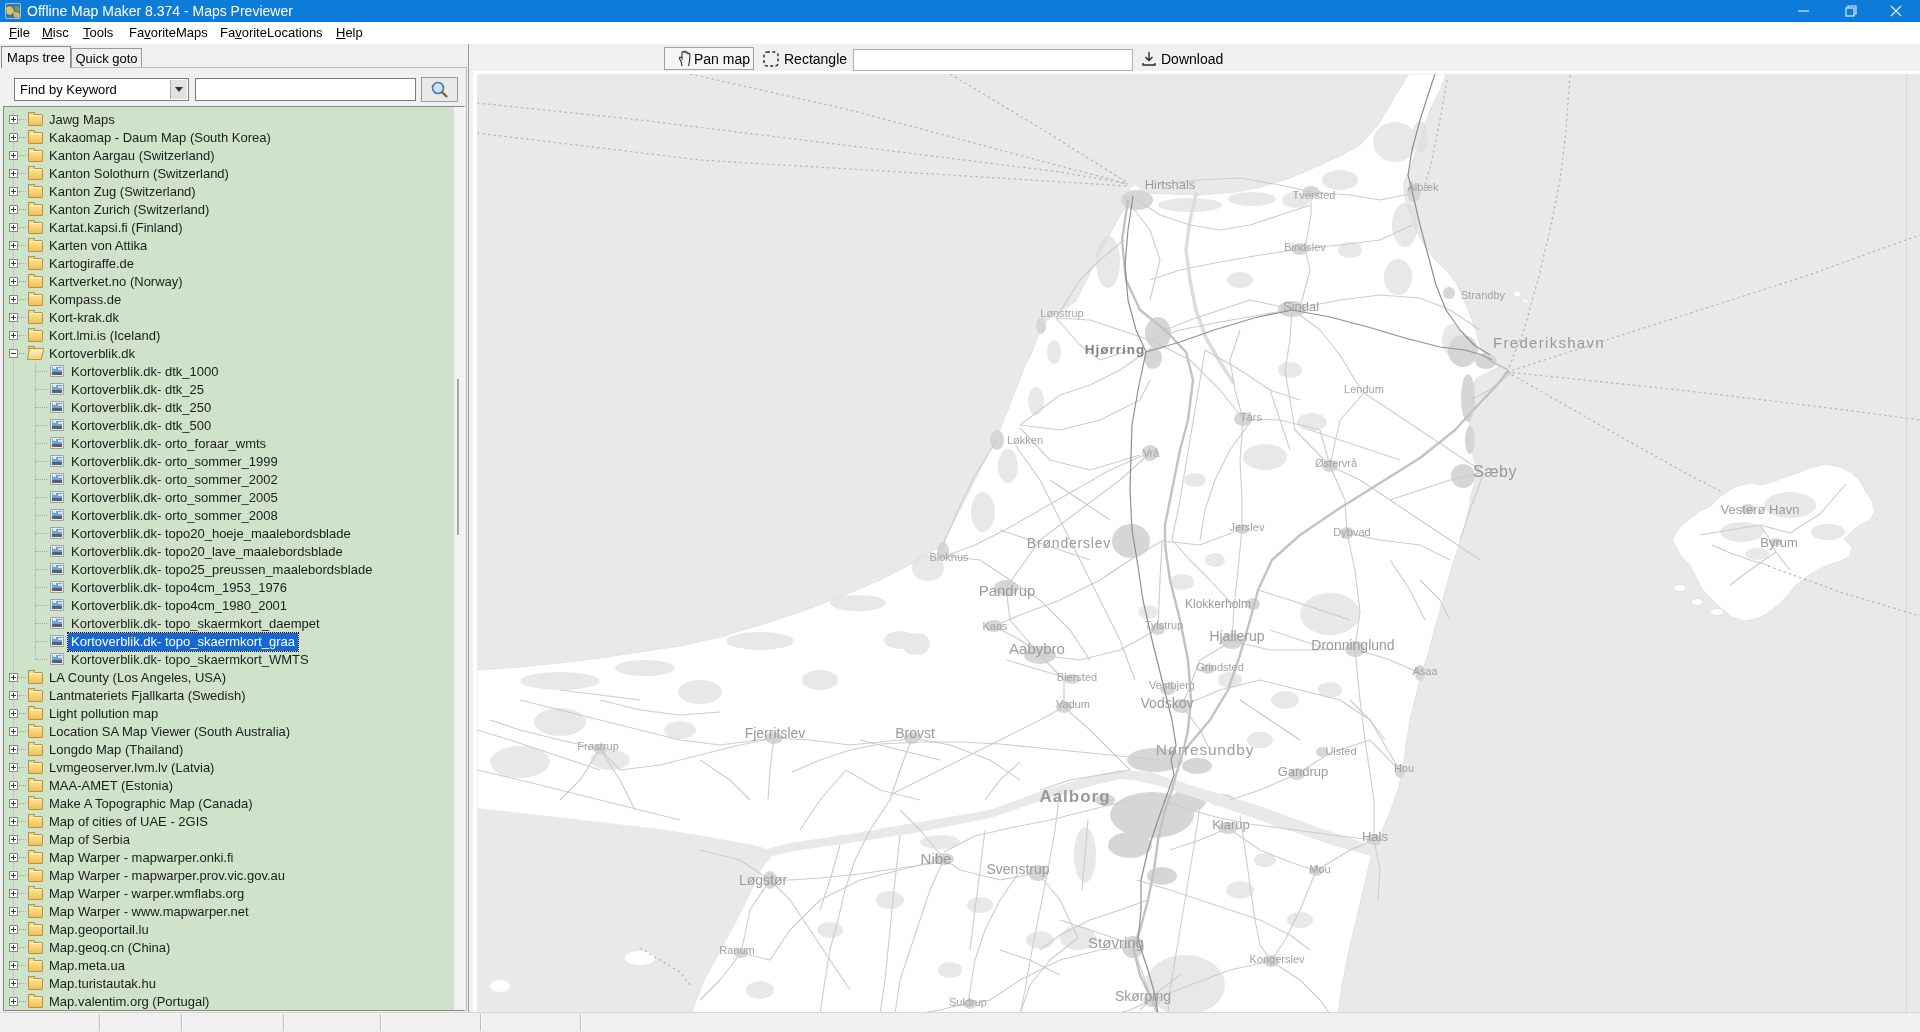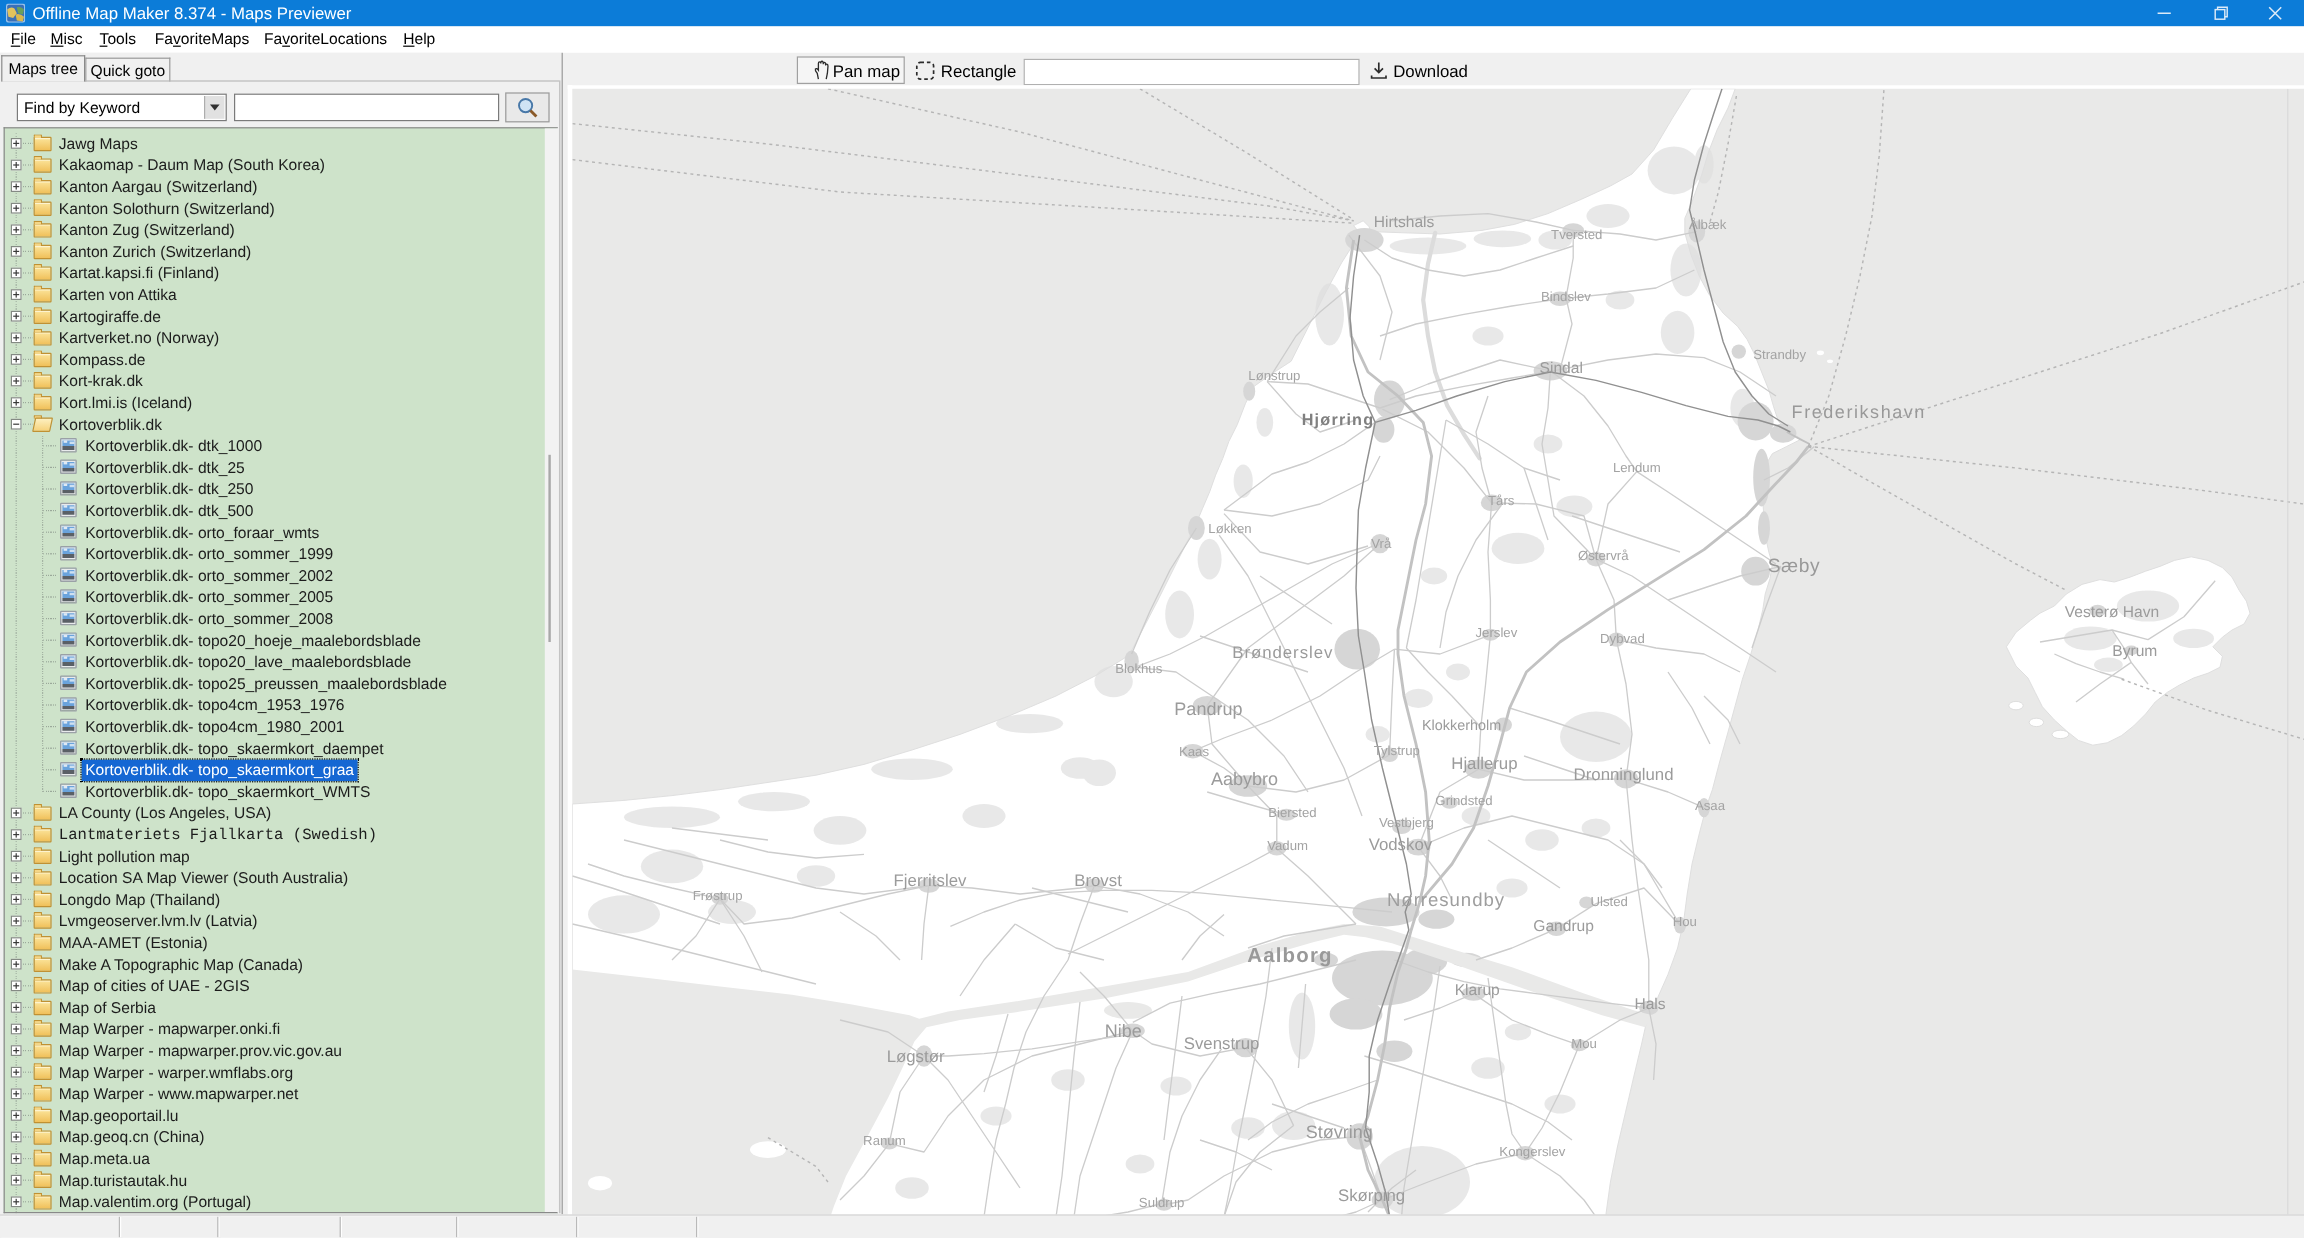--- a/index.html
+++ b/index.html
@@ -269,21 +269,21 @@
       <div style="position:absolute;left:9px;top:568px;width:1px;height:5px;background:#3a3a3a;"></div>
 <div style="position:absolute;left:24px;top:565px;width:15px;height:12px;background:linear-gradient(#fbe49a,#f0c05a);border:1px solid #c09133;border-radius:1px;box-shadow:inset 0 1px 0 #fdf3cf;"></div>
       <div style="position:absolute;left:24px;top:563px;width:7px;height:3px;background:#f4d687;border:1px solid #c09133;border-bottom:none;border-radius:1px 1px 0 0;"></div>
 <div class="trow" style="left:45px;top:562px;">LA County (Los Angeles, USA)</div>
 <div style="position:absolute;left:15px;top:588px;width:8px;height:1px;background-image:repeating-linear-gradient(90deg,#9aa89a 0 1px,transparent 1px 2px);"></div>
 <div style="position:absolute;left:5px;top:584px;width:9px;height:9px;background:#fff;border:1px solid #848a84;"></div>
       <div style="position:absolute;left:7px;top:588px;width:5px;height:1px;background:#3a3a3a;"></div>
       <div style="position:absolute;left:9px;top:586px;width:1px;height:5px;background:#3a3a3a;"></div>
 <div style="position:absolute;left:24px;top:583px;width:15px;height:12px;background:linear-gradient(#fbe49a,#f0c05a);border:1px solid #c09133;border-radius:1px;box-shadow:inset 0 1px 0 #fdf3cf;"></div>
       <div style="position:absolute;left:24px;top:581px;width:7px;height:3px;background:#f4d687;border:1px solid #c09133;border-bottom:none;border-radius:1px 1px 0 0;"></div>
-<div class="trow" style="left:45px;top:580px;font-family:Liberation Mono, monospace;">Lantmateriets Fjallkarta (Swedish)</div>
+<div class="trow" style="left:45px;top:580px;">Lantmateriets Fjallkarta (Swedish)</div>
 <div style="position:absolute;left:15px;top:606px;width:8px;height:1px;background-image:repeating-linear-gradient(90deg,#9aa89a 0 1px,transparent 1px 2px);"></div>
 <div style="position:absolute;left:5px;top:602px;width:9px;height:9px;background:#fff;border:1px solid #848a84;"></div>
       <div style="position:absolute;left:7px;top:606px;width:5px;height:1px;background:#3a3a3a;"></div>
       <div style="position:absolute;left:9px;top:604px;width:1px;height:5px;background:#3a3a3a;"></div>
 <div style="position:absolute;left:24px;top:601px;width:15px;height:12px;background:linear-gradient(#fbe49a,#f0c05a);border:1px solid #c09133;border-radius:1px;box-shadow:inset 0 1px 0 #fdf3cf;"></div>
       <div style="position:absolute;left:24px;top:599px;width:7px;height:3px;background:#f4d687;border:1px solid #c09133;border-bottom:none;border-radius:1px 1px 0 0;"></div>
 <div class="trow" style="left:45px;top:598px;">Light pollution map</div>
 <div style="position:absolute;left:15px;top:624px;width:8px;height:1px;background-image:repeating-linear-gradient(90deg,#9aa89a 0 1px,transparent 1px 2px);"></div>
 <div style="position:absolute;left:5px;top:620px;width:9px;height:9px;background:#fff;border:1px solid #848a84;"></div>
       <div style="position:absolute;left:7px;top:624px;width:5px;height:1px;background:#3a3a3a;"></div>

